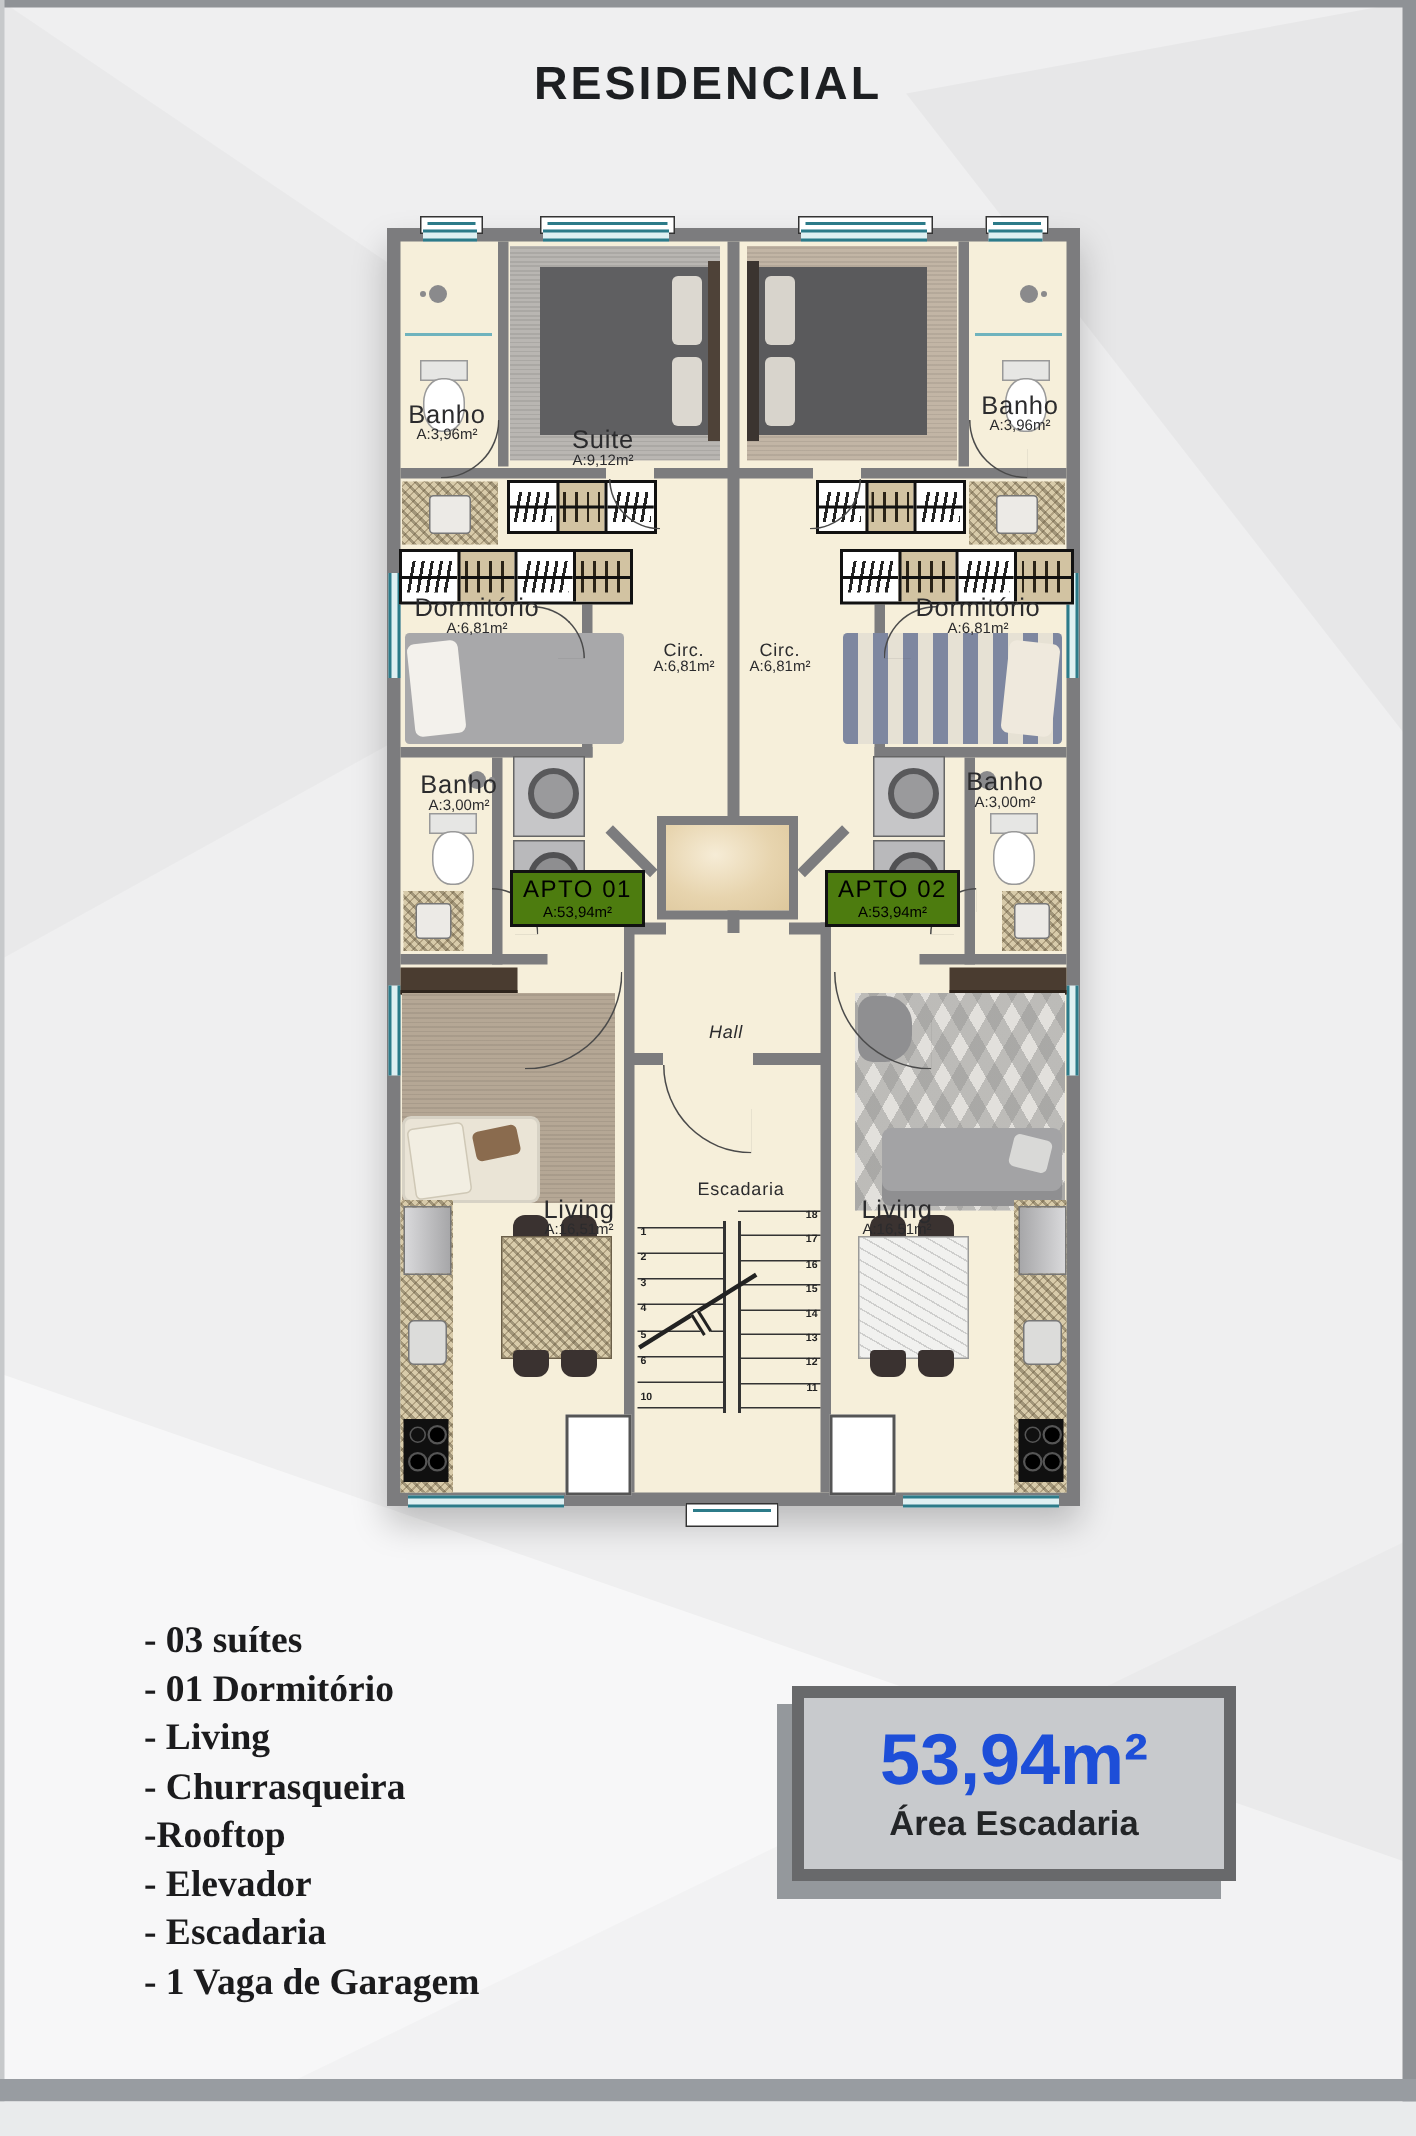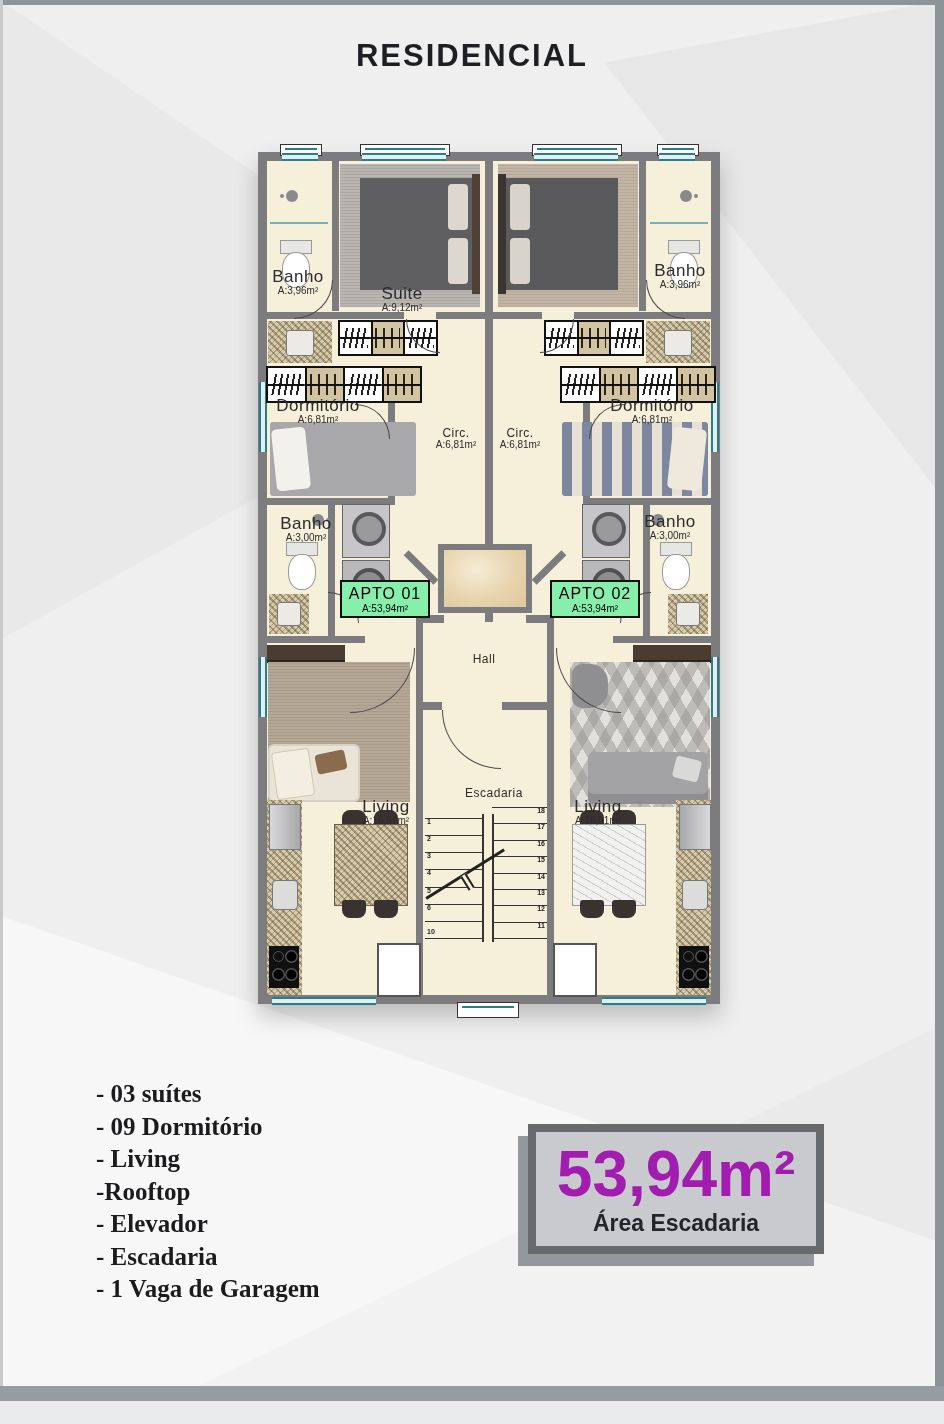--- a/index.html
+++ b/index.html
@@ -14,41 +14,41 @@
   .hdr2 .txt{font-size:37px;font-weight:400;letter-spacing:13px;color:#17191c;white-space:nowrap;}
   .hline{width:64px;height:3px;background:#17191c;}
   
   .plan{position:absolute;left:258px;top:152px;width:462px;height:852px;background:#7c7c7e;box-shadow:0 12px 22px rgba(0,0,0,.22);}
   .floor{position:absolute;left:9px;top:9px;right:9px;bottom:9px;background:#f6efda;}
   .wall{position:absolute;background:#7c7c7e;}
   .rlabel{position:absolute;text-align:center;color:#2b2b2d;line-height:1.05;transform:translate(-50%,-50%);white-space:nowrap;}
   .rname{font-size:12px;letter-spacing:.5px;}
   .rname.big{font-size:17px;}
   .rarea{font-size:10px;}
-  .aptobox{position:absolute;background:#86efac;border:2px solid #111;text-align:center;padding:3px 0 2px;}
+  .aptobox{position:absolute;background:#4d7c0f;border:2px solid #111;text-align:center;padding:3px 0 2px;}
   .aptobox .rname{font-size:16px;letter-spacing:1px;}
   .winh{position:absolute;background:#dff0f2;border-top:2px solid #2c7b89;border-bottom:2px solid #2c7b89;height:4px;}
   .winv{position:absolute;background:#dff0f2;border-left:2px solid #2c7b89;border-right:2px solid #2c7b89;width:4px;}
   .tab{position:absolute;background:#fff;border:1.5px solid #333;height:10px;}
   .tab i{display:block;margin:3px 4px 0;height:2px;background:#2c7b89;}
   .ward{position:absolute;display:flex;background:#fff;border:2px solid #111;}
   .wcell{flex:1;border-left:2px solid #111;background-image:linear-gradient(#111,#111),repeating-linear-gradient(100deg,transparent 0 4px,#222 4px 6px);background-size:100% 2px,84% 64%;background-position:center,center;background-repeat:no-repeat;}
   .wcell:first-child{border-left:none;}
   .wcell.h{background-color:#d2c3a2;background-image:linear-gradient(#111,#111),repeating-linear-gradient(90deg,#2a2317 0 2px,transparent 2px 8px);}
   .granite{background-color:#d8cbaa;background-image:repeating-linear-gradient(45deg,rgba(60,50,30,.35) 0 2px,transparent 2px 5px),repeating-linear-gradient(-45deg,rgba(90,70,40,.3) 0 1px,transparent 1px 4px);}
   .marbleW{background-color:#f1f1ef;background-image:repeating-linear-gradient(30deg,rgba(140,140,140,.35) 0 1px,transparent 1px 7px);}
   .door{position:absolute;}
   .furn{position:absolute;}
   .step{flex:1;border-top:1.5px solid #333;position:relative;}
   .stepnum{position:absolute;top:-1px;font-size:7px;font-weight:bold;color:#222;}
   
   .features{position:absolute;left:96px;top:1078px;list-style:none;margin:0;padding:0;font-family:"Liberation Serif",serif;font-weight:bold;font-size:25px;color:#1b1b1d;}
   .features li{height:32.5px;line-height:32.5px;}
   .badge{position:absolute;left:528px;top:1124px;width:296px;height:130px;background:#c8cacd;border:8px solid #68696b;box-sizing:border-box;box-shadow:-10px 12px 0 #94989c;display:flex;flex-direction:column;align-items:center;justify-content:center;}
-  .badge .num{font-size:64px;font-weight:bold;color:#a21caf;line-height:1;}
+  .badge .num{font-size:48px;font-weight:bold;color:#1d4ed8;line-height:1;}
   .badge .lbl{font-size:23px;font-weight:600;color:#232527;margin-top:4px;}
 </style>
 </head>
 <body>
 
 <div class="canvas">
 
   <div class="facet" style="left:0;top:0;width:520px;height:640px;background:rgba(0,0,0,.025);clip-path:polygon(0 0,100% 55%,0 100%);"></div>
   <div class="facet" style="right:0;top:0;width:340px;height:520px;background:rgba(0,0,0,.03);clip-path:polygon(100% 0,0 12%,100% 96%);"></div>
   <div class="facet" style="left:0;bottom:0;width:944px;height:820px;background:rgba(255,255,255,.5);clip-path:polygon(0 38%,100% 78%,100% 100%,0 100%);"></div>
@@ -333,40 +333,41 @@
       <div class="rarea">A:6,81m²</div>
     </div>
     <div class="rlabel" style="left:48px;top:377px;">
       <div class="rname big">Banho</div>
       <div class="rarea">A:3,00m²</div>
     </div>
     <div class="rlabel" style="left:412px;top:375px;">
       <div class="rname big">Banho</div>
       <div class="rarea">A:3,00m²</div>
     </div>
-    <div class="rlabel" style="left:226px;top:507px;">
+    <div class="rlabel" style="left:226px;top:536px;font-style:italic;">
       <div class="rname">Hall</div>
     </div>
     <div class="rlabel" style="left:128px;top:660px;">
       <div class="rname big">Living</div>
       <div class="rarea">A:16,51m²</div>
     </div>
     <div class="rlabel" style="left:236px;top:641px;">
       <div class="rname">Escadaria</div>
     </div>
     <div class="rlabel" style="left:340px;top:660px;">
       <div class="rname big">Living</div>
       <div class="rarea">A:16,51m²</div>
     </div>
   </div>
 
   <ul class="features">
     <li>- 03 suítes</li>
-    <li>- 09 Dormitório</li>
+    <li>- 01 Dormitório</li>
     <li>- Living</li>
+    <li>- Churrasqueira</li>
     <li>-Rooftop</li>
     <li>- Elevador</li>
     <li>- Escadaria</li>
     <li>- 1 Vaga de Garagem</li>
   </ul>
 
   <div class="badge">
     <div class="num">53,94m²</div>
     <div class="lbl">Área Escadaria</div>
   </div>

